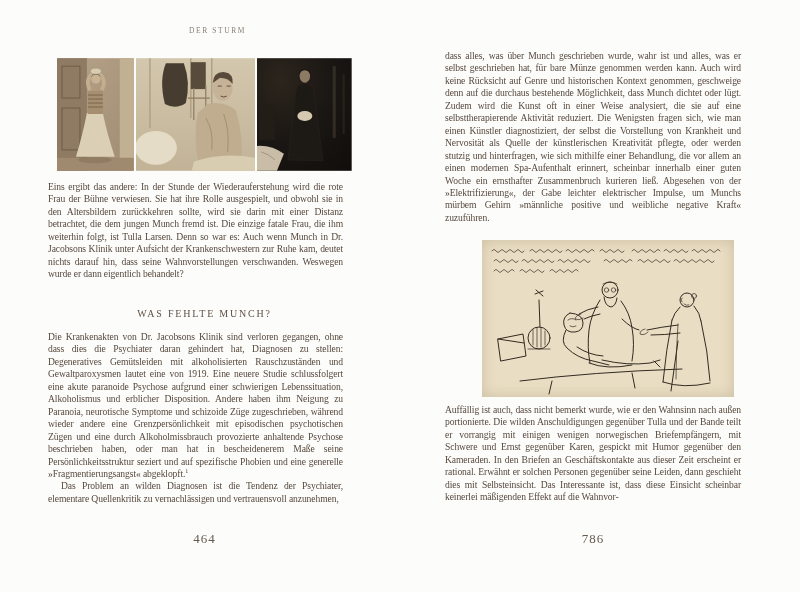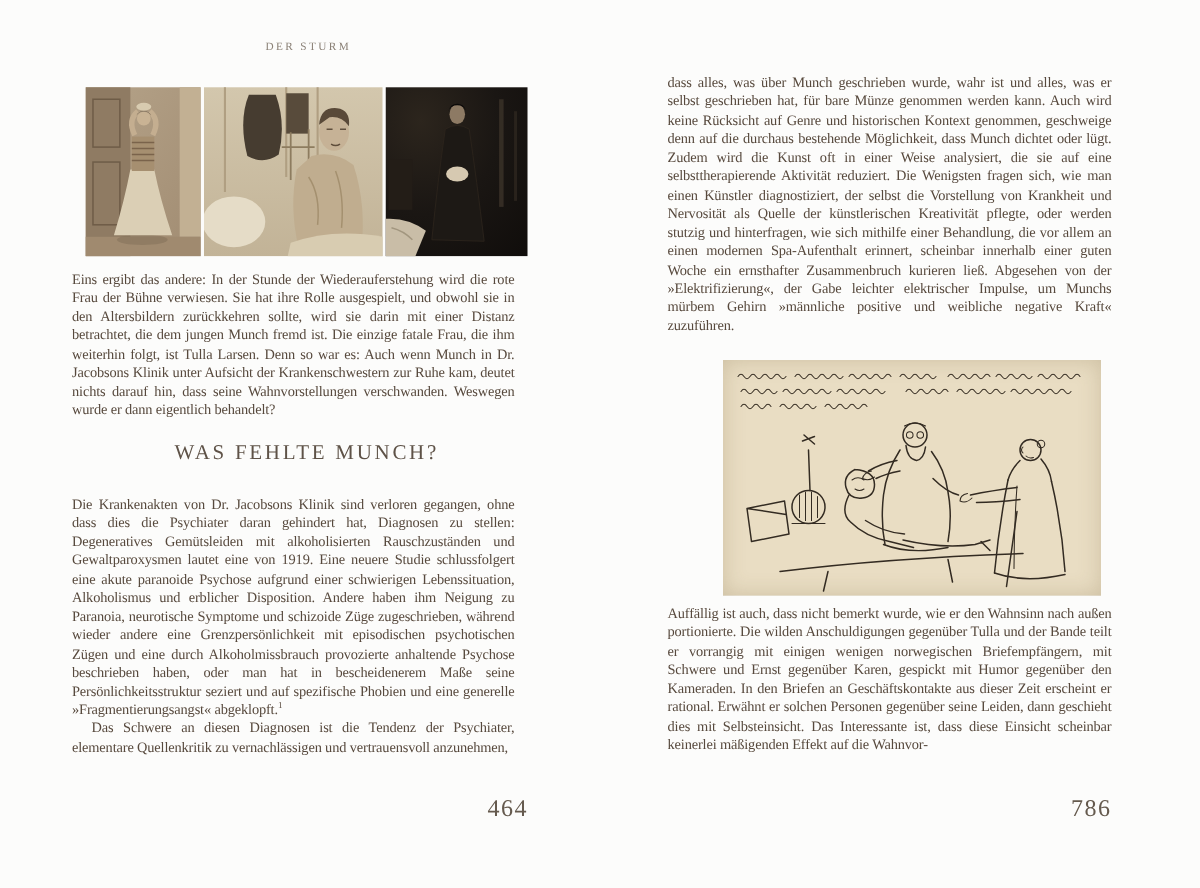--- a/index.html
+++ b/index.html
@@ -11,48 +11,48 @@
   .spread{position:relative;width:800px;height:592px;background:#fcfcfb;}
   .page{position:absolute;top:0;width:400px;height:592px;}
   .page-left{left:0;}
   .page-right{left:400px;}
 
   .running-head{
     position:absolute;top:26px;text-align:center;
     font-size:7.5px;letter-spacing:1.6px;color:#8a8076;
     text-transform:uppercase;white-space:nowrap;
   }
-  .page-left .running-head{left:58px;width:295px;}
+  .page-left .running-head{left:70px;width:295px;}
   .page-right .running-head{left:45px;width:296px;}
 
   .photo-strip{
     position:absolute;top:58px;left:57px;width:295px;height:113px;
     display:flex;gap:2px;
   }
   .photo-strip svg{display:block;height:113px;}
 
   .body-text{
     position:absolute;
     font-size:9.6px;line-height:12.45px;letter-spacing:-0.1px;
     color:#57493d;text-align:justify;
   }
   .page-left .body-text{left:48px;width:295px;}
   .page-right .body-text{left:45px;width:296px;}
   .indent{text-indent:13px;display:inline-block;text-align:justify;}
   sup.fn{font-size:6px;line-height:0;letter-spacing:0;}
 
   .section-heading{
-    position:absolute;left:57px;width:295px;top:295px;
-    text-align:center;font-size:14px;letter-spacing:1.8px;
+    position:absolute;left:57px;width:295px;top:308px;
+    text-align:center;font-size:10px;letter-spacing:1.8px;
     color:#5e5247;white-space:nowrap;
   }
 
   .folio{
-    position:absolute;top:531px;text-align:right;
-    font-size:16px;letter-spacing:1px;color:#655a4e;
+    position:absolute;top:531px;text-align:center;
+    font-size:13px;letter-spacing:1px;color:#655a4e;
   }
   .page-left .folio{left:57px;width:295px;}
   .page-right .folio{left:45px;width:296px;}
 
   .sketch{
     position:absolute;top:240px;left:82px;width:252px;height:157px;
     background:#e9ddc3;
     box-shadow:inset 0 0 14px rgba(120,100,60,.25);
   }
   .sketch svg{display:block;width:252px;height:157px;}
@@ -136,21 +136,21 @@
         <path d="M4 94 q8 2 14 8" stroke="#a2967f" stroke-width="1" fill="none"></path>
       </svg>
     </div>
 
     <div class="body-text" style="top:181px;">Eins ergibt das andere: In der Stunde der Wiederauferstehung wird die rote Frau der Bühne verwiesen. Sie hat ihre Rolle ausgespielt, und obwohl sie in den Altersbildern zurückkehren sollte, wird sie darin mit einer Distanz betrachtet, die dem jungen Munch fremd ist. Die einzige fatale Frau, die ihm weiterhin folgt, ist Tulla Larsen. Denn so war es: Auch wenn Munch in Dr. Jacobsons Klinik unter Aufsicht der Krankenschwestern zur Ruhe kam, deutet nichts darauf hin, dass seine Wahnvorstellungen verschwanden. Weswegen wurde er dann eigentlich behandelt?</div>
 
     <div class="section-heading">WAS FEHLTE MUNCH?</div>
 
     <div class="body-text" style="top:331px;">
       <span>Die Krankenakten von Dr. Jacobsons Klinik sind verloren gegangen, ohne dass dies die Psychiater daran gehindert hat, Diagnosen zu stellen: Degeneratives Gemütsleiden mit alkoholisierten Rauschzuständen und Gewaltparoxysmen lautet eine von 1919. Eine neuere Studie schlussfolgert eine akute paranoide Psychose aufgrund einer schwierigen Lebenssituation, Alkoholismus und erblicher Disposition. Andere haben ihm Neigung zu Paranoia, neurotische Symptome und schizoide Züge zugeschrieben, während wieder andere eine Grenzpersönlichkeit mit episodischen psychotischen Zügen und eine durch Alkoholmissbrauch provozierte anhaltende Psychose beschrieben haben, oder man hat in bescheidenerem Maße seine Persönlichkeitsstruktur seziert und auf spezifische Phobien und eine generelle »Fragmentierungsangst« abgeklopft.</span><sup class="fn">1</sup><br>
-      <span class="indent">Das Schwere an diesen Diagnosen ist die Tendenz der Psychiater, elementare Quellenkritik zu vernachlässigen und vertrauensvoll anzunehmen,</span>
+      <span class="indent">Das Problem an wilden Diagnosen ist die Tendenz der Psychiater, elementare Quellenkritik zu vernachlässigen und vertrauensvoll anzunehmen,</span>
     </div>
 
     <div class="folio">464</div>
   </div>
 
   <div class="page page-right">
 
 
     <div class="body-text" style="top:50px;">dass alles, was über Munch geschrieben wurde, wahr ist und alles, was er selbst geschrieben hat, für bare Münze genommen werden kann. Auch wird keine Rücksicht auf Genre und historischen Kontext genommen, geschweige denn auf die durchaus bestehende Möglichkeit, dass Munch dichtet oder lügt. Zudem wird die Kunst oft in einer Weise analysiert, die sie auf eine selbsttherapierende Aktivität reduziert. Die Wenigsten fragen sich, wie man einen Künstler diagnostiziert, der selbst die Vorstellung von Krankheit und Nervosität als Quelle der künstlerischen Kreativität pflegte, oder werden stutzig und hinterfragen, wie sich mithilfe einer Behandlung, die vor allem an einen modernen Spa-Aufenthalt erinnert, scheinbar innerhalb einer guten Woche ein ernsthafter Zusammenbruch kurieren ließ. Abgesehen von der »Elektrifizierung«, der Gabe leichter elektrischer Impulse, um Munchs mürbem Gehirn »männliche positive und weibliche negative Kraft« zuzuführen.</div>
 

